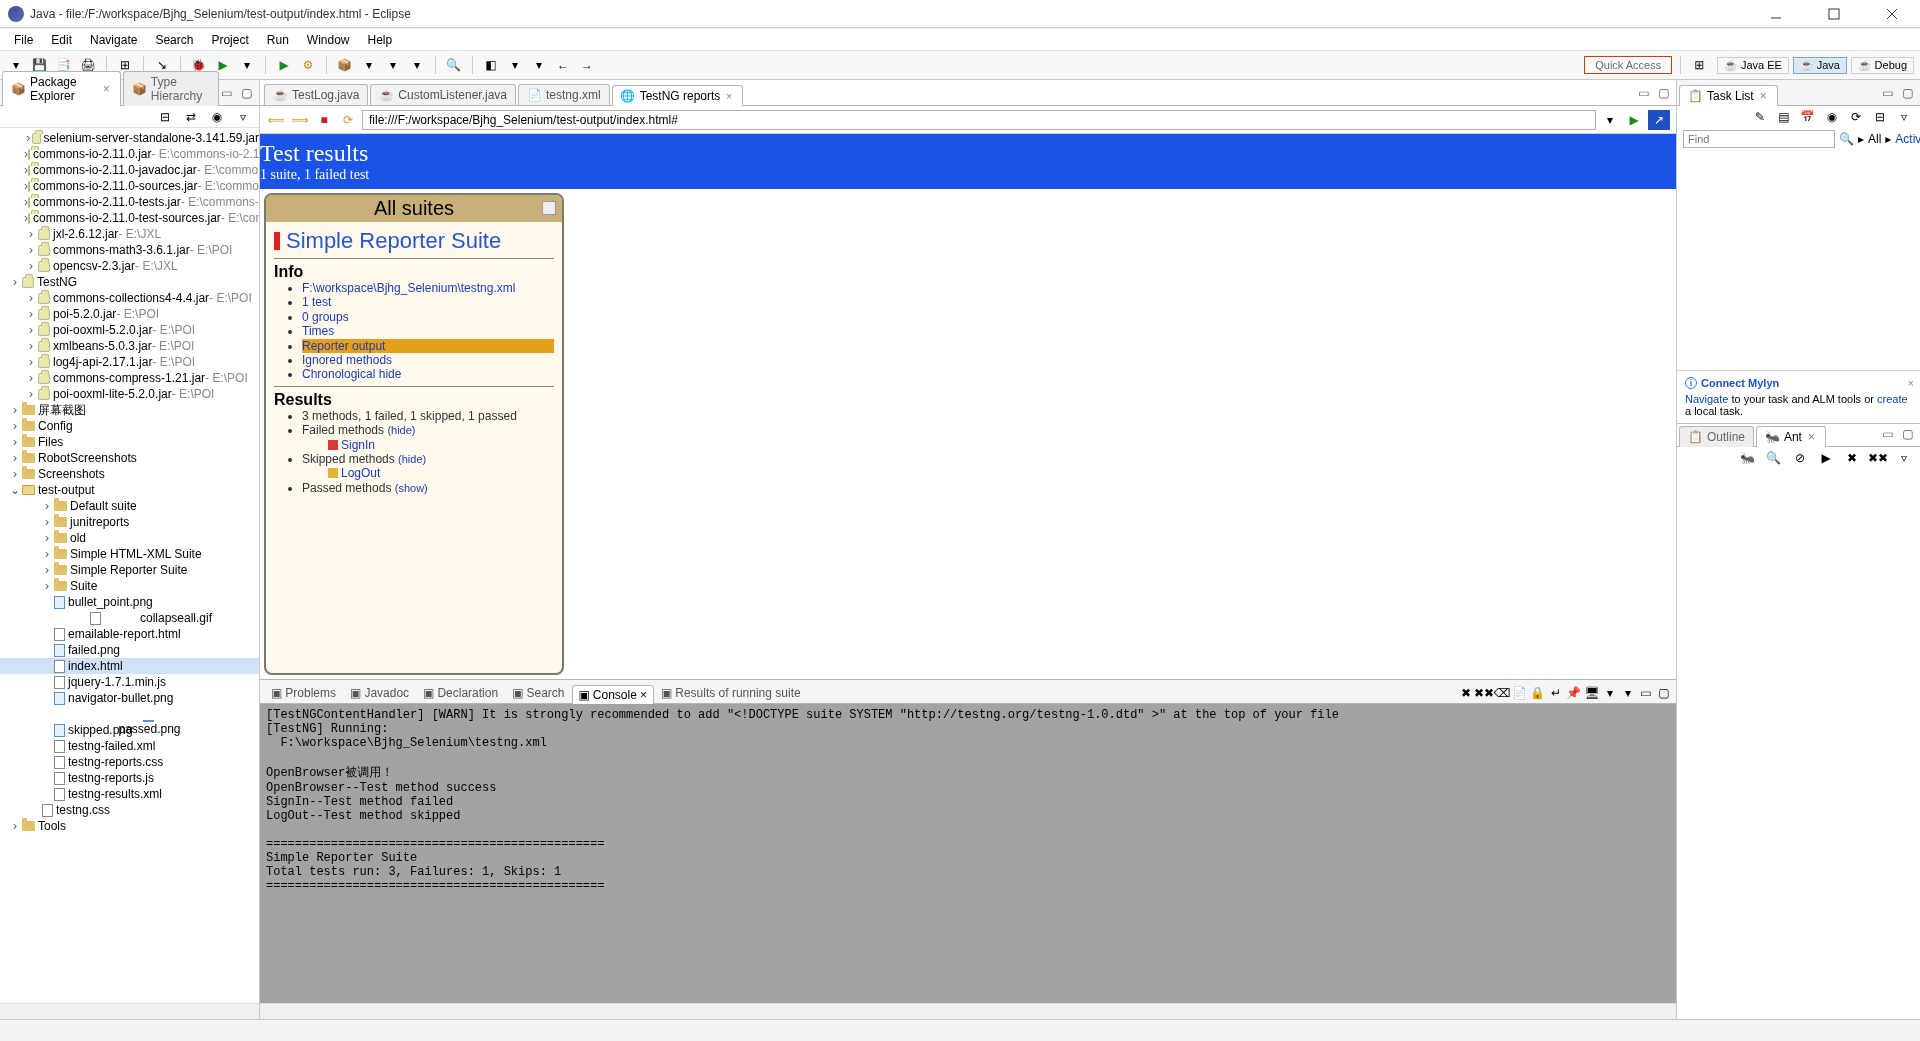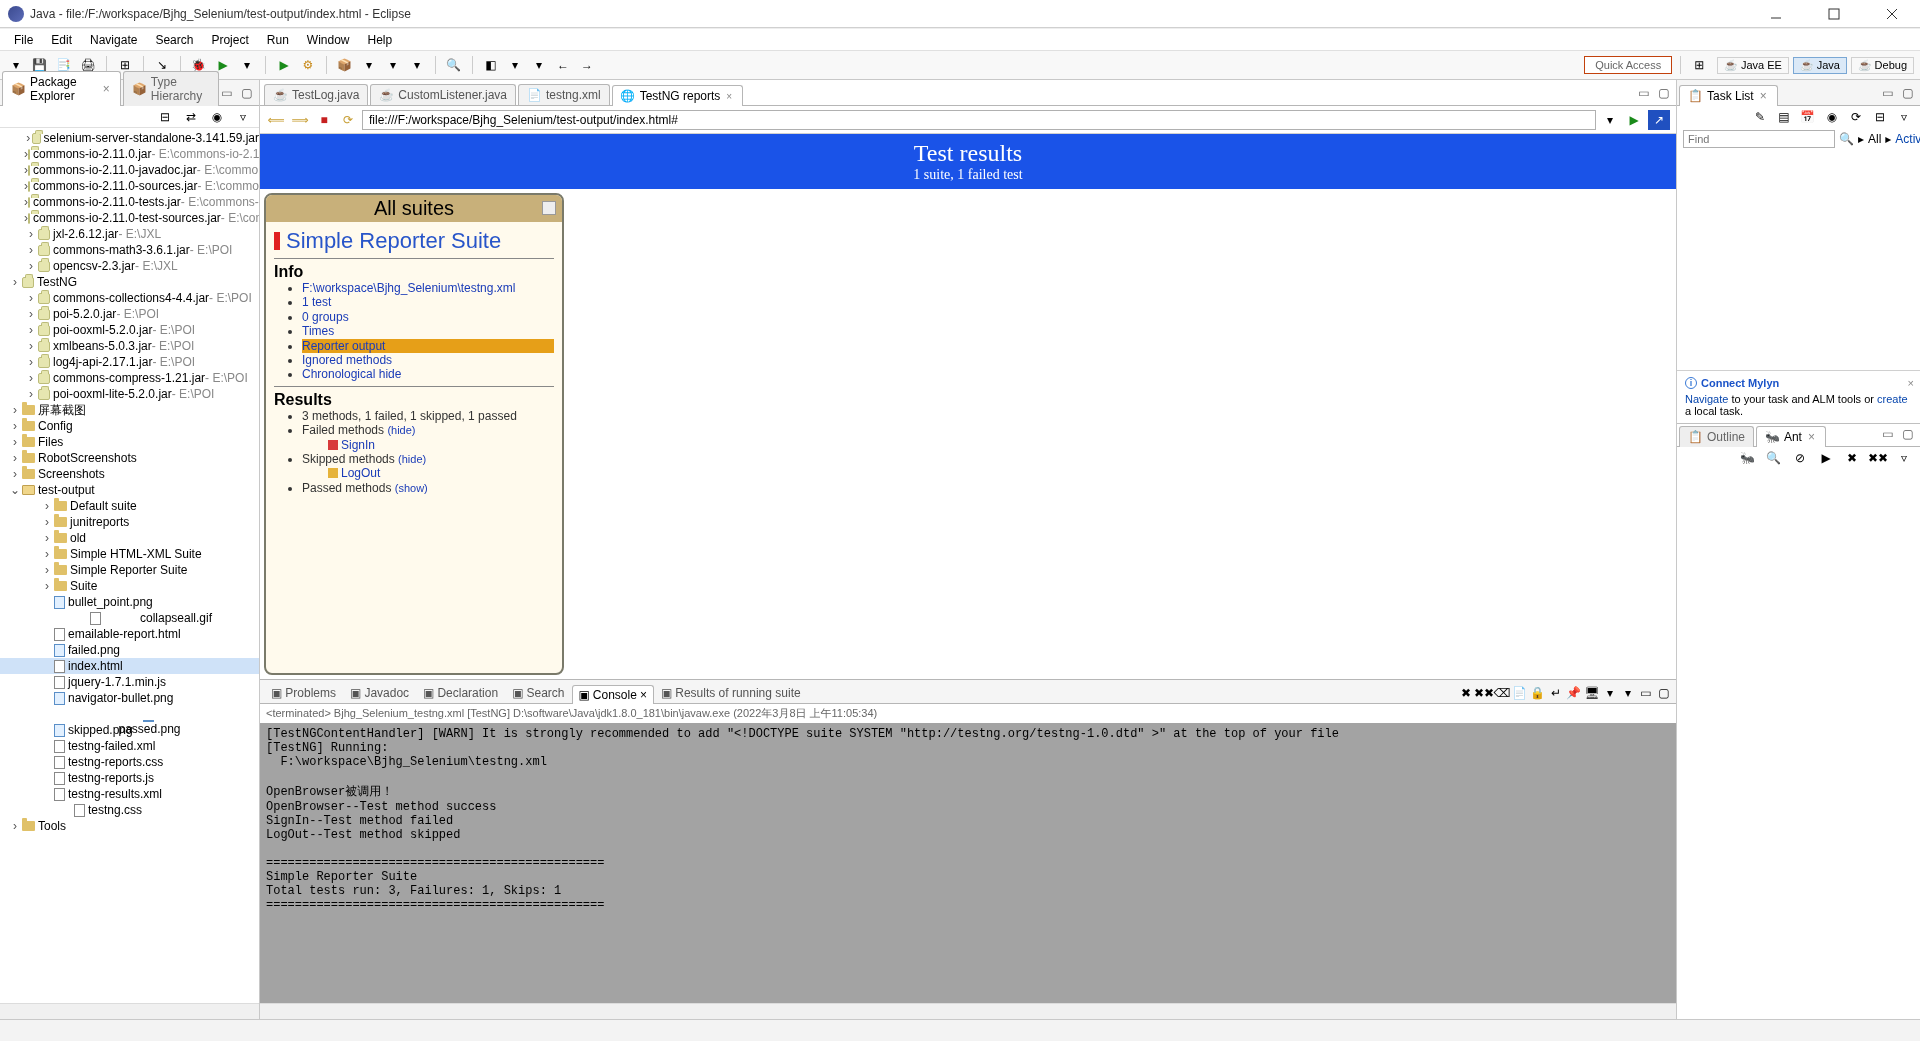--- a/index.html
+++ b/index.html
@@ -62,21 +62,21 @@
 .edtab-active { background:#fff; color:#000; position:relative; top:1px;}
 .edtab .x { color:#888; font-size:10px; padding:0 2px;}
 
 
 .urlbar-row { height:28px; display:flex; align-items:center; gap:4px; padding:0 6px; border-bottom:1px solid #d0d0d0;}
 .urlbar { flex:1; border:1px solid #b0b0b0; padding:2px 6px; height:20px; font-size:12px;}
 .navbtn { width:20px; height:20px; display:flex; align-items:center; justify-content:center; cursor:pointer;}
 
 
 .report-area { flex:1; display:flex; flex-direction:column;}
-.report-banner { background:#1a53e8; color:#fff; text-align:center; padding:6px 0;}
+.report-banner { background:#1a53e8; color:#fff; padding:6px 0;}
 .report-banner h1 { font-family: "Times New Roman", serif; font-weight:normal; font-size:24px;}
 .report-banner .sub { font-family: "Times New Roman", serif; font-size:14px;}
 .report-body { flex:1; display:flex; gap:8px; padding:4px; overflow:hidden;}
 .suite-panel { width:300px; border:2px solid #7a7a6a; border-radius:8px; background:#fffaed; overflow:hidden; display:flex; flex-direction:column;}
 .suite-header { background:#c8b07a; text-align:center; font-family:"Times New Roman",serif; font-size:20px; padding:2px 0; position:relative;}
 .suite-header .collapse { position:absolute; right:6px; top:6px; width:14px; height:14px; background:#eee; border:1px solid #999;}
 .suite-body { padding:6px 8px; font-family:"Times New Roman",serif;}
 .suite-title { color:#2855c9; font-size:22px; display:flex; align-items:center;}
 .red-dot { display:inline-block; width:6px; height:18px; background:#e02020; margin-right:6px;}
 .suite-hr { border:none; border-top:1px solid #888; margin:4px 0;}
@@ -455,21 +455,21 @@
         <div class="tree-row" style="padding-left: 40px;">
           <span class="tw">&nbsp;</span>
           <span class="ticon ticon-file"></span>
           <span>testng-reports.js</span>
         </div>
         <div class="tree-row" style="padding-left: 40px;">
           <span class="tw">&nbsp;</span>
           <span class="ticon ticon-file"></span>
           <span>testng-results.xml</span>
         </div>
-        <div class="tree-row" style="padding-left: 60px;">
+        <div class="tree-row" style="padding-left: 28px;">
           <span class="tw">&nbsp;</span>
           <span class="ticon ticon-file"></span>
           <span>testng.css</span>
         </div>
         <div class="tree-row" style="padding-left: 8px;">
           <span class="tw">›</span>
           <span class="ticon ticon-folder"></span>
           <span>Tools</span>
         </div>
       </div>
@@ -600,21 +600,20 @@
           <div class="toolbtn">🔒</div>
           <div class="toolbtn">↵</div>
           <div class="toolbtn">📌</div>
           <div class="toolbtn">🖥</div>
           <div class="toolbtn">▾</div>
           <div class="toolbtn">▾</div>
           <div class="toolbtn">▭</div>
           <div class="toolbtn">▢</div>
         </div>
       </div>
-      <div class="console-info">&lt;terminated&gt; Bjhg_Selenium_testng.xml [TestNG] D:\software\Java\jdk1.8.0_181\bin\javaw.exe (2022年3月8日 上午11:05:34)</div>
       <div class="console-out">[TestNGContentHandler] [WARN] It is strongly recommended to add "&lt;!DOCTYPE suite SYSTEM "http://testng.org/testng-1.0.dtd" &gt;" at the top of your file
 [TestNG] Running:
   F:\workspace\Bjhg_Selenium\testng.xml
 
 OpenBrowser被调用！
 OpenBrowser--Test method success
 SignIn--Test method failed
 LogOut--Test method skipped
 
 ===============================================

